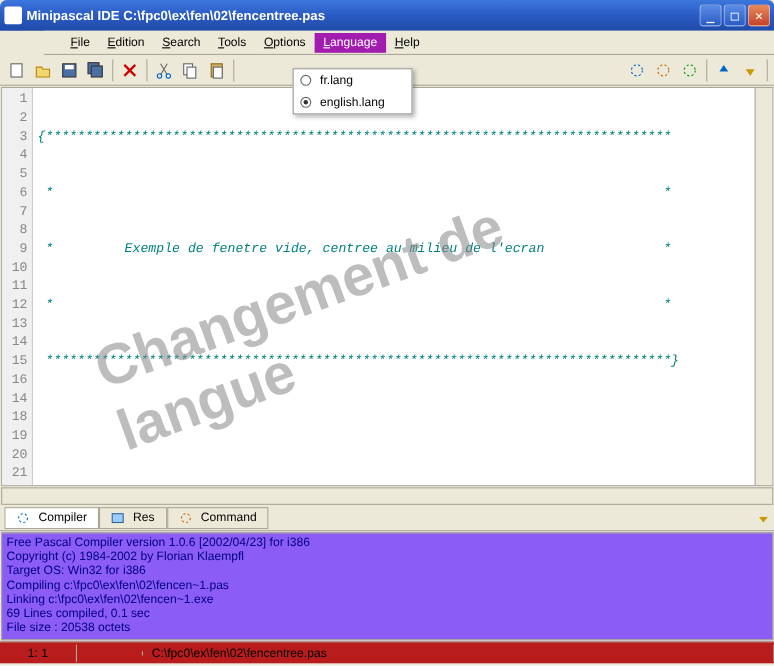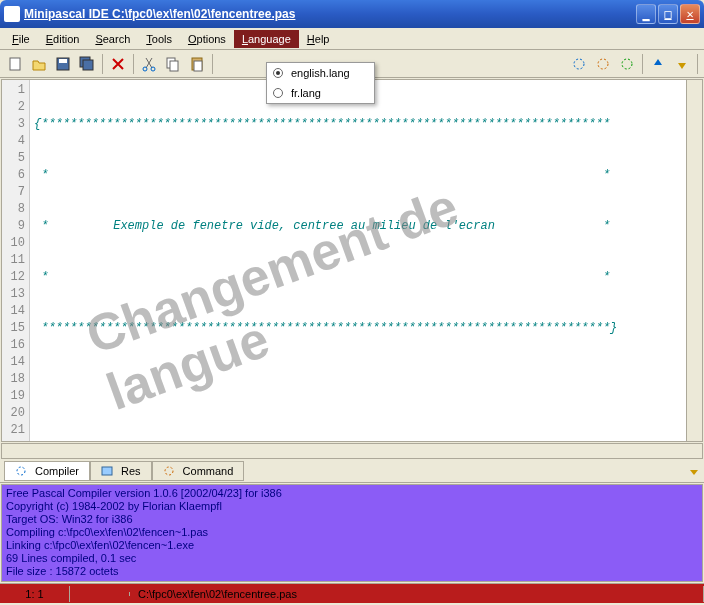--- a/index.html
+++ b/index.html
@@ -1,29 +1,29 @@
 <!DOCTYPE html>
 <html><head>
 <meta charset="utf-8">
 <style>
 * { margin: 0; padding: 0; box-sizing: border-box; }
 body { font-family: Tahoma, sans-serif; font-size: 11px; background: #ece9d8; width: 704px; height: 605px; overflow: hidden; position: relative; }
-.titlebar { background: linear-gradient(to bottom, #3b77dd 0%, #2a5bc4 50%, #1f4ba8 100%); height: 28px; display: flex; align-items: center; padding: 0 4px; color: white; font-weight: bold; border-radius: 6px 6px 0 0; text-decoration: underline; }
+.titlebar { background: linear-gradient(to bottom, #3b77dd 0%, #2a5bc4 50%, #1f4ba8 100%); height: 28px; display: flex; align-items: center; padding: 0 4px; color: white; font-weight: bold; border-radius: 6px 6px 0 0; }
 .titlebar .icon { width: 16px; height: 16px; margin-right: 4px; background: #fff; border-radius: 2px; display: inline-block; }
 .titlebar .title { flex: 1; font-size: 12px; }
 .titlebar .btns { display: flex; gap: 2px; }
 .titlebar .btn { width: 20px; height: 20px; border-radius: 3px; display: flex; align-items: center; justify-content: center; font-family: monospace; font-size: 12px; color: white; border: 1px solid rgba(255,255,255,0.4); }
 .titlebar .btn.min { background: linear-gradient(to bottom, #5a8de6, #2a5bc4); }
 .titlebar .btn.max { background: linear-gradient(to bottom, #5a8de6, #2a5bc4); }
 .titlebar .btn.close { background: linear-gradient(to bottom, #e68a5a, #c4422a); }
 
-.menubar { background: #ece9d8; height: 22px; display: flex; align-items: center; padding: 0 4px; border-bottom: 1px solid #aca899; }
+.menubar { background: #ece9d8; height: 22px; display: flex; align-items: center; padding: 0 16px; border-bottom: 1px solid #aca899; margin-left: 40px; }
 .menubar .item { padding: 3px 8px; cursor: default; }
 .menubar .item u { text-decoration: underline; }
-.menubar .item.open { background: #7f1d1d; color: white; }
+.menubar .item.open { background: #a21caf; color: white; }
 
 .toolbar { background: #ece9d8; height: 28px; display: flex; align-items: center; padding: 2px 4px; border-bottom: 1px solid #aca899; gap: 2px; }
 .toolbar .tbtn { width: 22px; height: 22px; display: flex; align-items: center; justify-content: center; border: 1px solid transparent; }
 .toolbar .sep { width: 1px; height: 20px; background: #aca899; margin: 0 2px; }
 .toolbar .spacer { flex: 1; }
 .toolbar .tabs { display: flex; gap: 0; }
 .toolbar .tab { padding: 3px 8px; border: 1px solid #aca899; border-bottom: none; background: #ece9d8; font-size: 11px; cursor: default; }
 .toolbar .tab.active { background: #fff; }
 
 .dropdown { position: absolute; top: 62px; left: 266px; background: #fff; border: 1px solid #999; box-shadow: 2px 2px 4px rgba(0,0,0,0.3); z-index: 100; }
@@ -153,26 +153,26 @@
   <div class="tbtn">
       <svg width="16" height="16">
         <path d="M8 13l4-6H4z" fill="#c90"></path>
       </svg>
     </div>
   <div class="sep"></div>
 </div>
 
 <div class="dropdown">
   <div class="ditem">
+      <span class="radio"></span>
+      <span>fr.lang</span>
+    </div>
+  <div class="ditem">
       <span class="radio on"></span>
       <span>english.lang</span>
-    </div>
-  <div class="ditem">
-      <span class="radio"></span>
-      <span>fr.lang</span>
     </div>
 </div>
 
 <div class="editor-wrap">
   <div class="gutter">
     <div class="ln">1</div>
       <div class="ln">2</div>
       <div class="ln">3</div>
       <div class="ln">4</div>
       <div class="ln">5</div>
@@ -255,20 +255,20 @@
     </div>
 </div>
 
 <div class="output">
   <div>Free Pascal Compiler version 1.0.6 [2002/04/23] for i386</div>
   <div>Copyright (c) 1984-2002 by Florian Klaempfl</div>
   <div>Target OS: Win32 for i386</div>
   <div>Compiling c:\fpc0\ex\fen\02\fencen~1.pas</div>
   <div>Linking c:\fpc0\ex\fen\02\fencen~1.exe</div>
   <div>69 Lines compiled, 0.1 sec</div>
-  <div>File size : 15872 octets</div>
+  <div>File size : 20538 octets</div>
 </div>
 
 <div class="statusbar">
   <div class="cell" style="width:70px;text-align:center">1: 1</div>
   <div class="cell" style="width:60px"></div>
   <div class="cell" style="flex:1">C:\fpc0\ex\fen\02\fencentree.pas</div>
 </div>
 
 </body></html>

